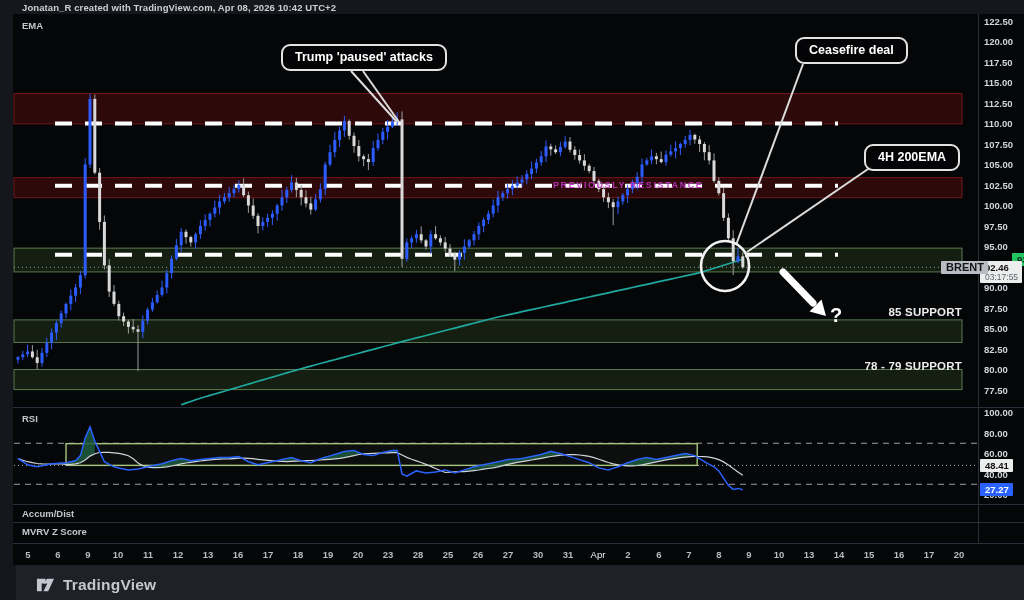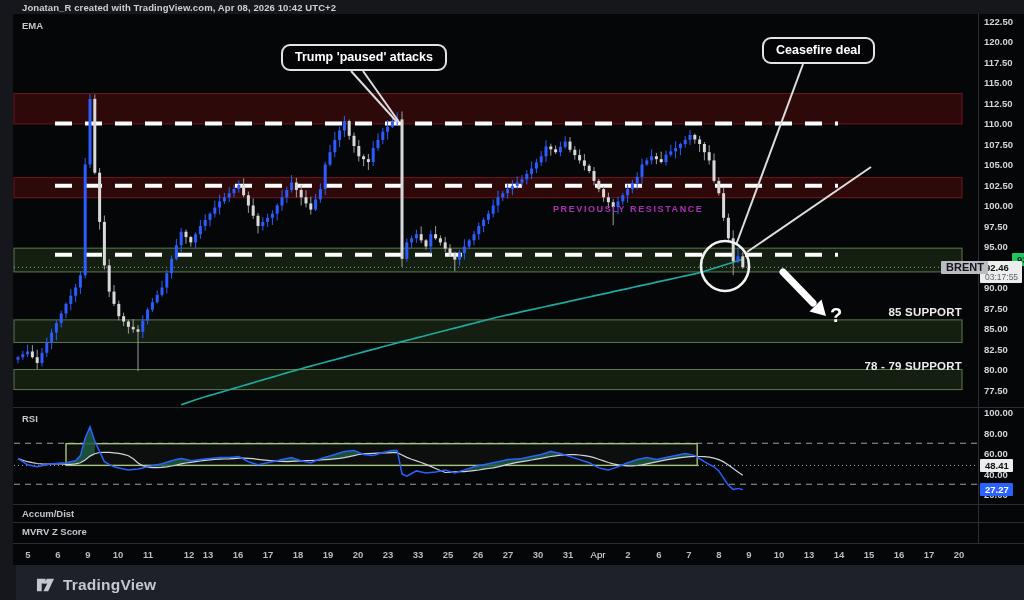--- a/index.html
+++ b/index.html
@@ -12,21 +12,21 @@
   .pane-label{position:absolute;font-size:9.5px;font-weight:700;color:#c3c6cc;z-index:6;}
   .sep{position:absolute;left:13px;width:1011px;height:1px;background:#2a2e39;z-index:5;}
   .vaxis{position:absolute;left:978px;top:14px;width:1px;height:529px;background:#2a2e39;z-index:5;}
   .tick{position:absolute;left:984px;font-size:9.5px;font-weight:600;color:#d3d5da;z-index:6;}
   .time-label{position:absolute;top:549px;transform:translateX(-50%);font-size:9.5px;font-weight:600;color:#b9bcc2;z-index:6;}
   .time-label.month{color:#f0f1f3;font-weight:400;}
   .badge{position:absolute;z-index:8;font-size:9.5px;font-weight:700;border-radius:1px;
          padding:1px 4px 1px 5px;line-height:11px;white-space:nowrap;}
   .support-label{position:absolute;text-align:right;font-size:11.5px;font-weight:700;color:#ededed;
                  letter-spacing:.2px;line-height:13px;z-index:7;}
-  .zone-caption{position:absolute;font-size:9px;font-weight:700;color:#bd33c4;letter-spacing:1.6px;opacity:.92;z-index:4;margin-top:24px;}
+  .zone-caption{position:absolute;font-size:9px;font-weight:700;color:#bd33c4;letter-spacing:1.6px;opacity:.92;z-index:4;}
   .bubble{position:absolute;background:rgba(4,4,6,.92);border:2px solid #e3e3e3;border-radius:9px;
           color:#fff;font-size:12.5px;font-weight:700;padding:4px 12px 5px;white-space:nowrap;z-index:9;}
   .qmark{position:absolute;color:#fff;font-size:20px;font-weight:700;z-index:9;}
   .footer{position:absolute;left:16px;top:565px;width:1024px;height:39px;background:#1e2128;z-index:10;
           display:flex;align-items:center;padding-left:20px;}
   .footer .brand{color:#c4c7cd;font-size:15.5px;font-weight:700;letter-spacing:.2px;margin-left:8px;}
   .countdown{display:block;font-weight:400;color:#60636a;font-size:8.5px;line-height:9px;}
 </style>
 </head>
 <body>
@@ -387,21 +387,22 @@
   <div class="pane-label" style="left:22px;top:413px;">RSI</div>
   <div class="pane-label" style="left:22px;top:508px;">Accum/Dist</div>
   <div class="pane-label" style="left:22px;top:526px;">MVRV Z Score</div>
 
   <div class="zone-caption" style="left:553px;top:180px;">PREVIOUSLY RESISTANCE</div>
 
   <div class="support-label" style="right:62px;top:306px;">85 SUPPORT</div>
   <div class="support-label" style="right:62px;top:360px;">78 - 79 SUPPORT</div>
 
   <div class="bubble" style="left:281px;top:44px;">Trump 'paused' attacks</div>
-  <div class="bubble" style="left:762px;top:37px;">Ceasefire deal</div>
+  <div class="bubble" style="left:795px;top:37px;">Ceasefire deal</div>
+  <div class="bubble" style="left:864px;top:144px;">4H 200EMA</div>
   <div class="qmark" style="left:830px;top:304px;">?</div>
 
   <div class="sep" style="top:407px;"></div>
   <div class="sep" style="top:504px;"></div>
   <div class="sep" style="top:522px;"></div>
   <div class="sep" style="top:543px;"></div>
   <div class="vaxis"></div>
 
   <div id="price-axis">
       <div class="tick" style="top: 15.5px;">122.50</div>
@@ -427,29 +428,29 @@
       <div class="tick" style="top: 448px;">60.00</div>
       <div class="tick" style="top: 468.5px;">40.00</div>
       <div class="tick" style="top: 489px;">20.00</div>
     </div>
   <div id="time-axis">
       <div class="time-label" style="left: 28px;">5</div>
       <div class="time-label" style="left: 58px;">6</div>
       <div class="time-label" style="left: 88px;">9</div>
       <div class="time-label" style="left: 118px;">10</div>
       <div class="time-label" style="left: 148px;">11</div>
-      <div class="time-label" style="left: 178px; margin-left: 11px;">12</div>
+      <div class="time-label" style="left: 178px;">12</div>
       <div class="time-label" style="left: 208px;">13</div>
       <div class="time-label" style="left: 238px;">16</div>
       <div class="time-label" style="left: 268px;">17</div>
       <div class="time-label" style="left: 298px;">18</div>
       <div class="time-label" style="left: 328px;">19</div>
       <div class="time-label" style="left: 358px;">20</div>
       <div class="time-label" style="left: 388px;">23</div>
-      <div class="time-label" style="left: 418px;">33</div>
+      <div class="time-label" style="left: 418px;">28</div>
       <div class="time-label" style="left: 448px;">25</div>
       <div class="time-label" style="left: 478px;">26</div>
       <div class="time-label" style="left: 508px;">27</div>
       <div class="time-label" style="left: 538px;">30</div>
       <div class="time-label" style="left: 568px;">31</div>
       <div class="time-label month" style="left: 598px;">Apr</div>
       <div class="time-label" style="left: 628px;">2</div>
       <div class="time-label" style="left: 659px;">6</div>
       <div class="time-label" style="left: 689px;">7</div>
       <div class="time-label" style="left: 719px;">8</div>

